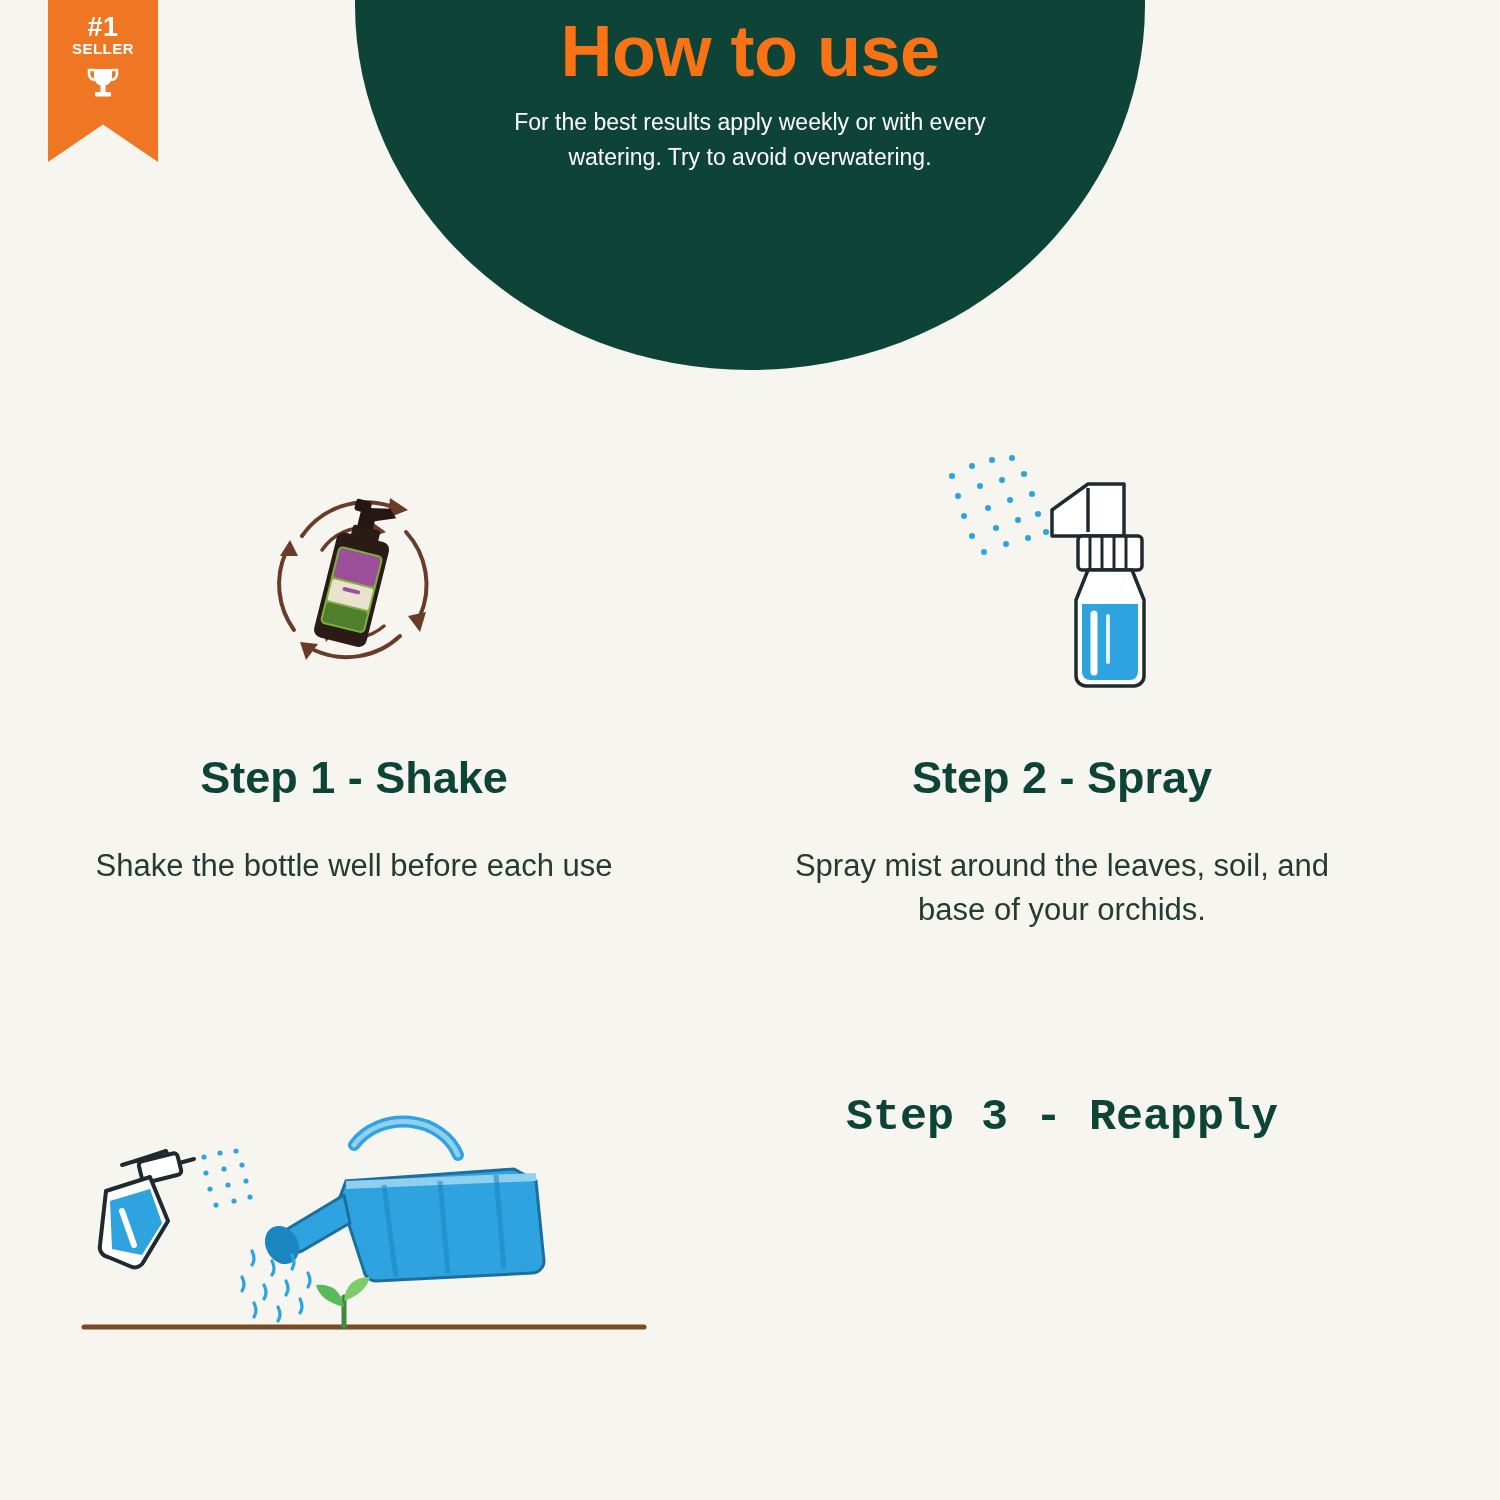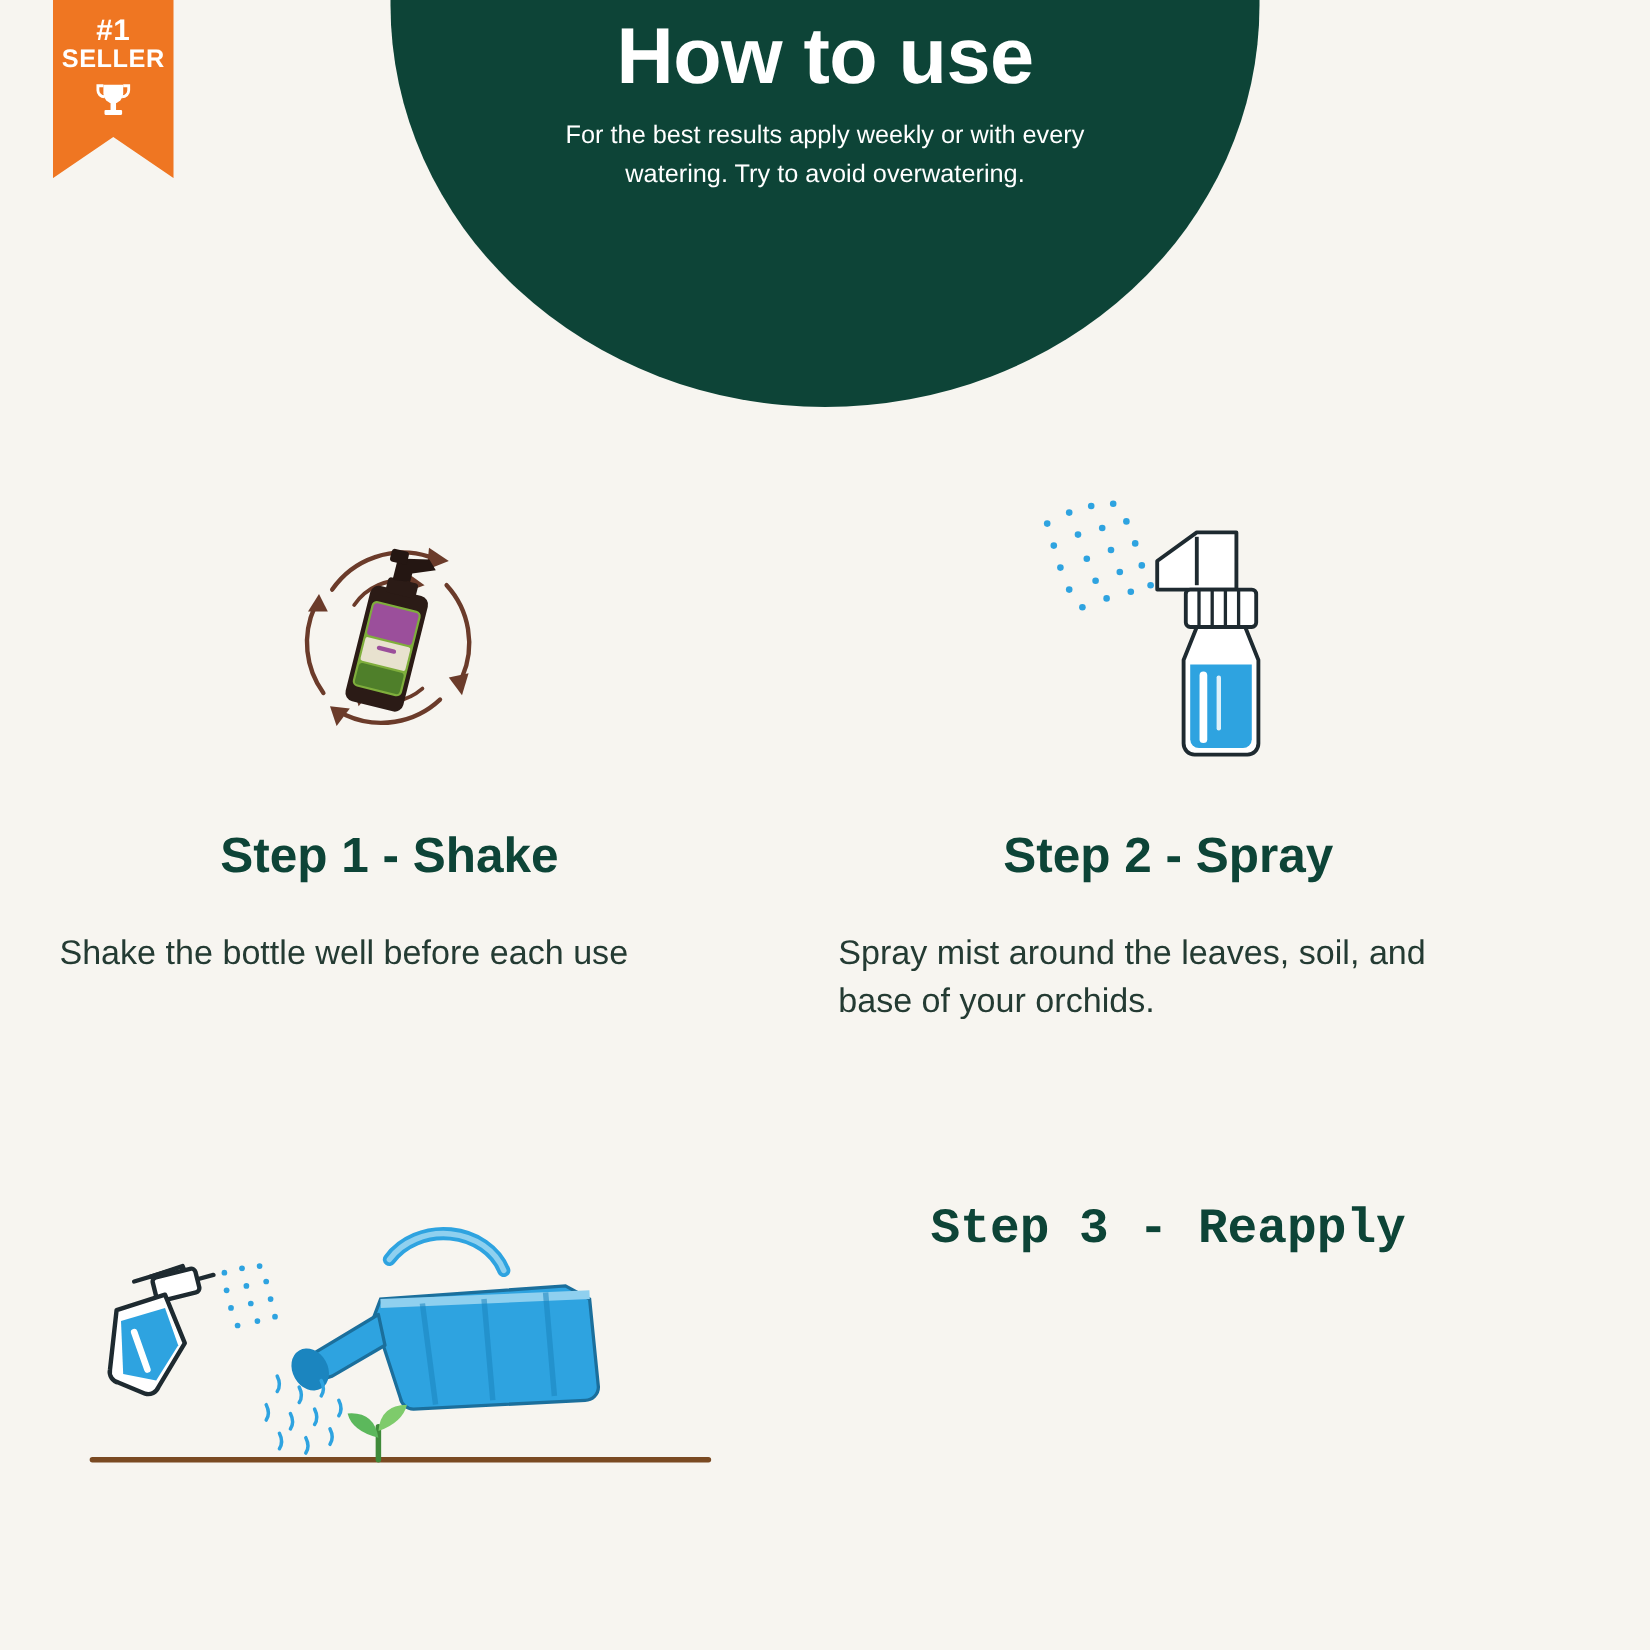--- a/index.html
+++ b/index.html
@@ -22,21 +22,21 @@
     top: -250px;
     width: 790px;
     height: 620px;
     background: #0d4437;
     border-radius: 0 0 400px 400px / 0 0 370px 370px;
     box-sizing: border-box;
     padding: 265px 60px 0 60px;
     text-align: center;
   }
   .hero-title {
-    color: #ffffff;
+    color: #f97316;
     font-size: 72px;
     font-weight: bold;
     line-height: 1.0;
     letter-spacing: -0.5px;
     margin: 0 0 18px 0;
   }
   .hero-sub {
     color: #ffffff;
     font-size: 23px;
     line-height: 1.5;
@@ -61,21 +61,21 @@
   .badge-line1 {
     color: #fff;
     font-weight: bold;
     font-size: 27px;
     line-height: 1;
     letter-spacing: 0.5px;
   }
   .badge-line2 {
     color: #fff;
     font-weight: bold;
-    font-size: 23px;
+    font-size: 15px;
     line-height: 1.1;
     letter-spacing: 0.5px;
     text-align: center;
   }
   .badge-trophy {
     margin-top: 6px;
   }
 
   
   .grid {
@@ -102,21 +102,21 @@
     color: #0d4437;
     font-size: 45px;
     font-weight: bold;
     text-align: center;
     margin: 22px 0 0 0;
   }
   .step-body {
     color: #243b33;
     font-size: 31px;
     line-height: 1.42;
-    text-align: left;
+    text-align: center;
     margin: 40px auto 0 auto;
     max-width: 600px;
     font-weight: 400;
   }
   .row2 {
     margin-top: 108px;
     display: flex;
     align-items: flex-start;
     font-family: Liberation Mono, monospace;
   }

